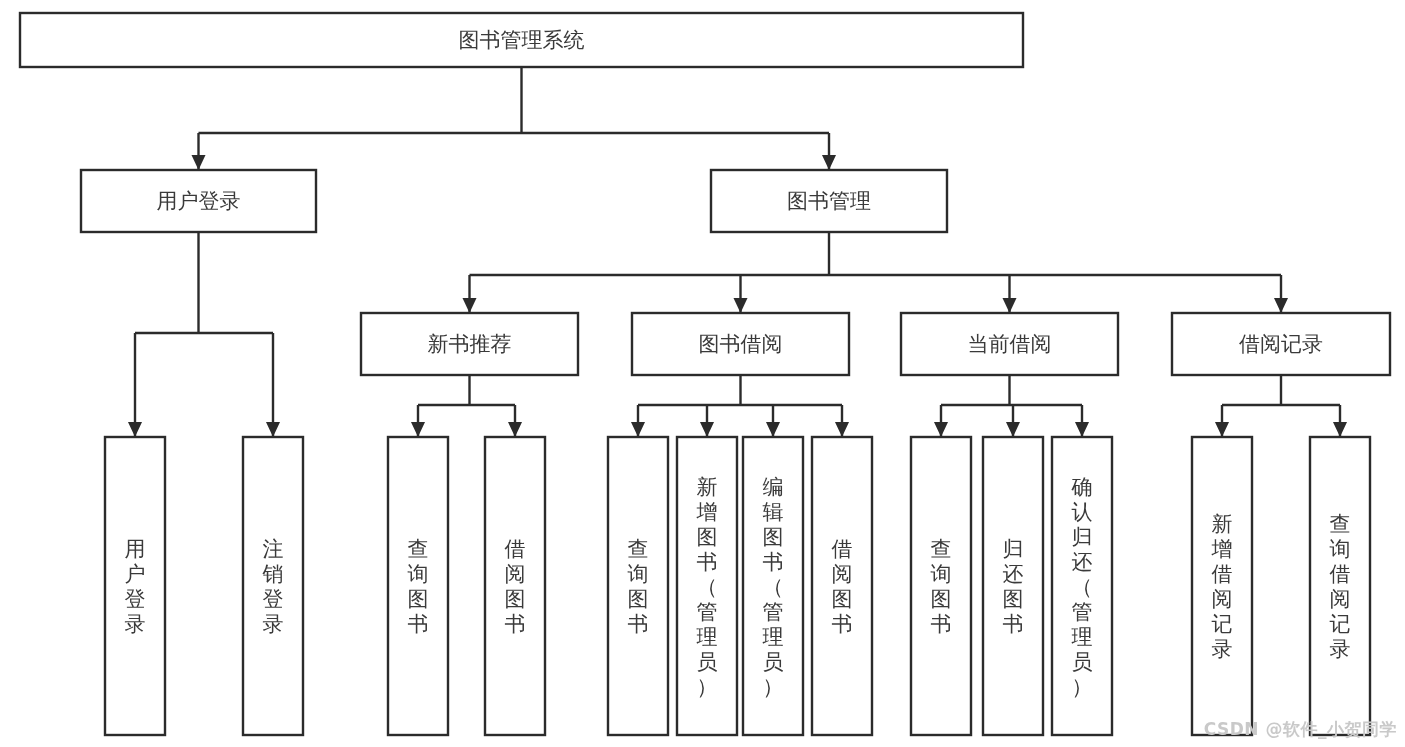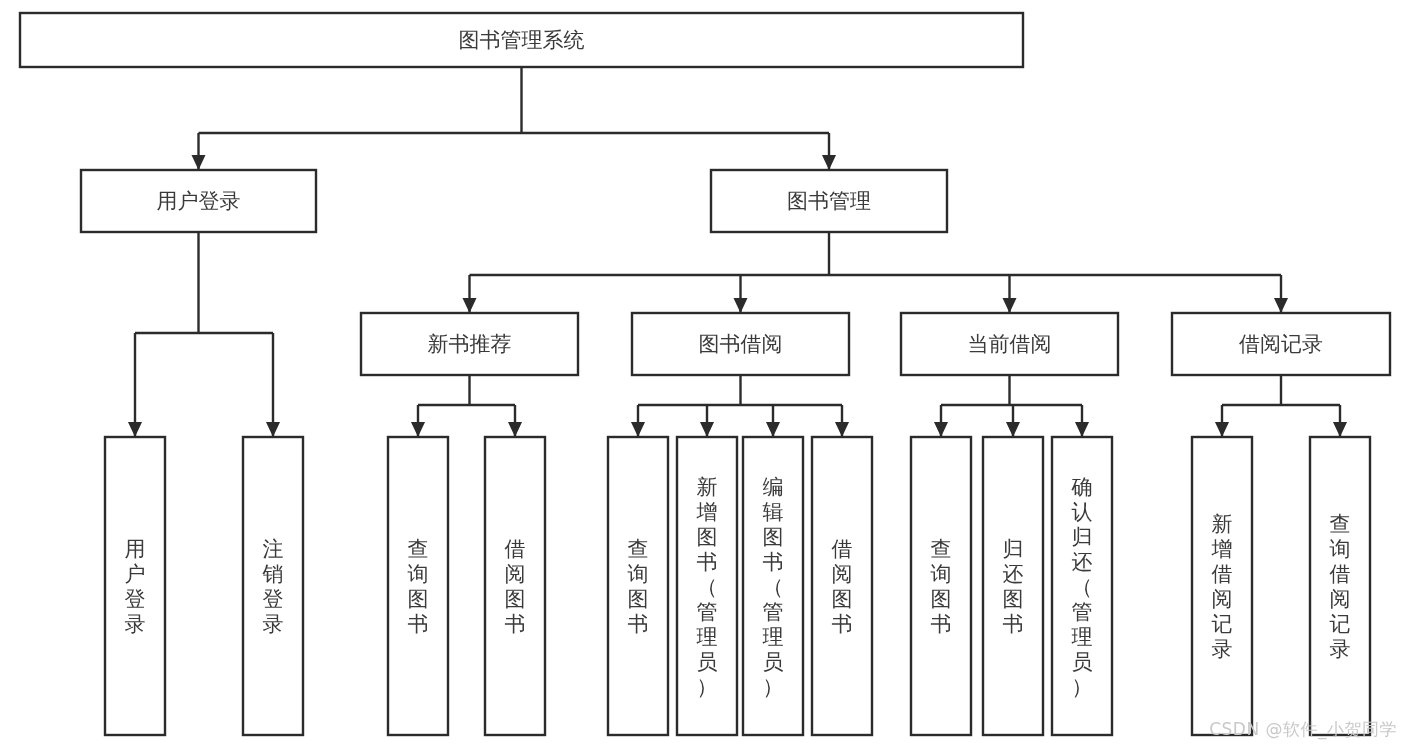--- a/index.html
+++ b/index.html
@@ -56,20 +56,21 @@
   }
   .watermark {
     position: absolute;
     right: 8px;
     bottom: 6px;
     color: #c9c9c9;
     font-size: 17px;
     font-family: "DejaVu Sans", "Liberation Sans", sans-serif;
     white-space: nowrap;
     letter-spacing: 0.5px;
+    font-weight: bold;
   }
 </style>
 </head>
 <body>
 
 <div id="diagram-root">
 
   <svg class="flow" viewBox="0 0 1405 747">
     <g id="connector-layer">
         <path d="M 521.5 67 L 521.5 133" class="link"></path>

